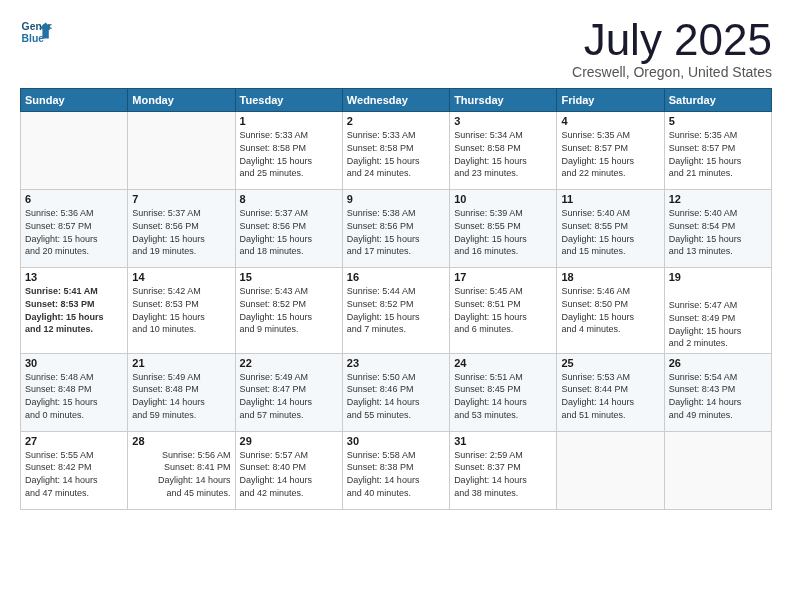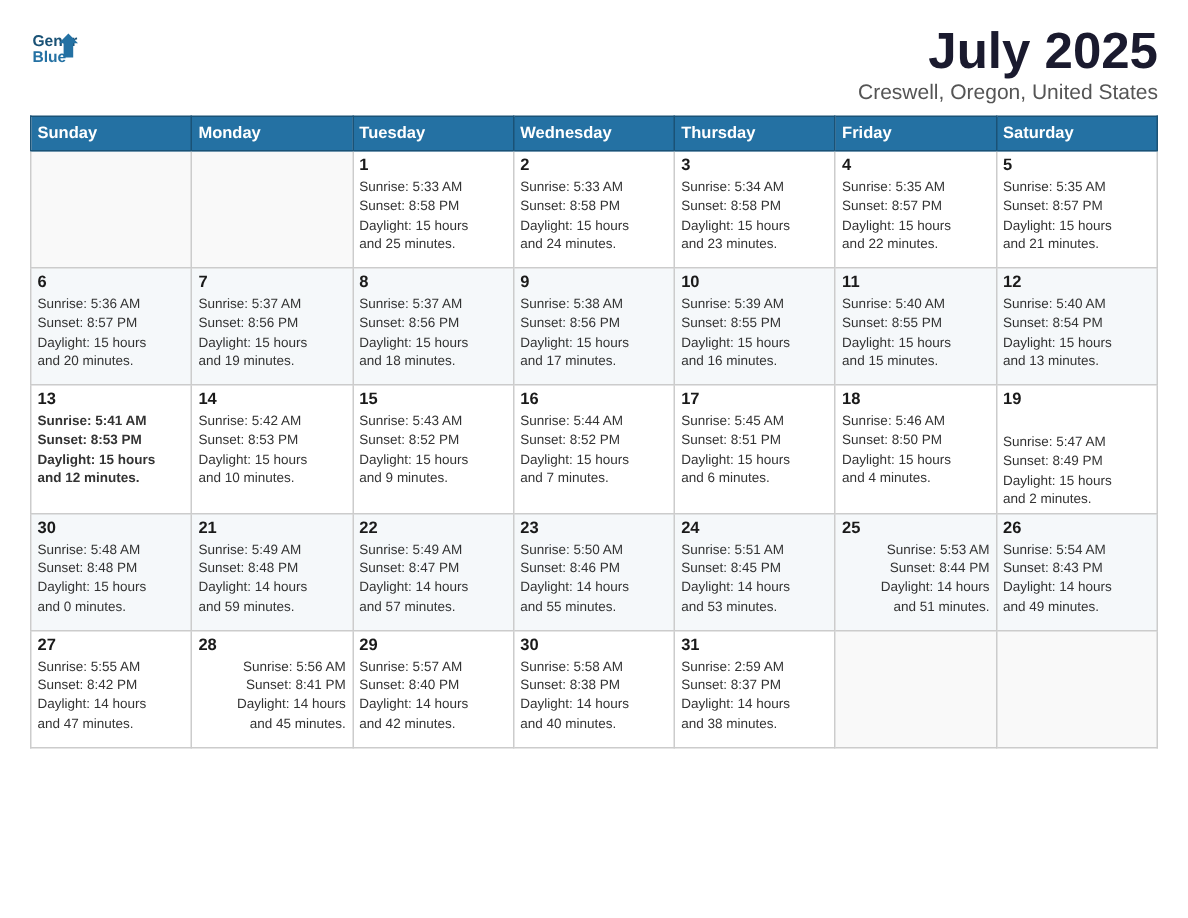--- a/index.html
+++ b/index.html
@@ -28,22 +28,22 @@
       gap: 4px;
     }
     .logo-icon {
       width: 32px;
       height: 32px;
     }
     .title-block {
       text-align: right;
     }
     .main-title {
-      font-size: 34px;
-      font-weight: bold;
+      font-size: 44px;
+      font-weight: normal;
       color: #1a1a2e;
       line-height: 1.1;
     }
     .subtitle {
       font-size: 14px;
       color: #555;
     }
     .calendar {
       width: 100%;
       border-collapse: collapse;
@@ -288,21 +288,21 @@
           </td>
           <td>
             <span class="day-num">24</span>
             <div class="day-info" style="white-space: pre-line;">Sunrise: 5:51 AM
 Sunset: 8:45 PM
 Daylight: 14 hours
 and 53 minutes.</div>
           </td>
           <td>
             <span class="day-num">25</span>
-            <div class="day-info" style="white-space: pre-line; text-align: right;">Sunrise: 5:53 AM
+            <div class="day-info" style="white-space: pre-line;">Sunrise: 5:53 AM
 Sunset: 8:44 PM
 Daylight: 14 hours
 and 51 minutes.</div>
           </td>
           <td>
             <span class="day-num">26</span>
             <div class="day-info" style="white-space: pre-line;">Sunrise: 5:54 AM
 Sunset: 8:43 PM
 Daylight: 14 hours
 and 49 minutes.</div>

